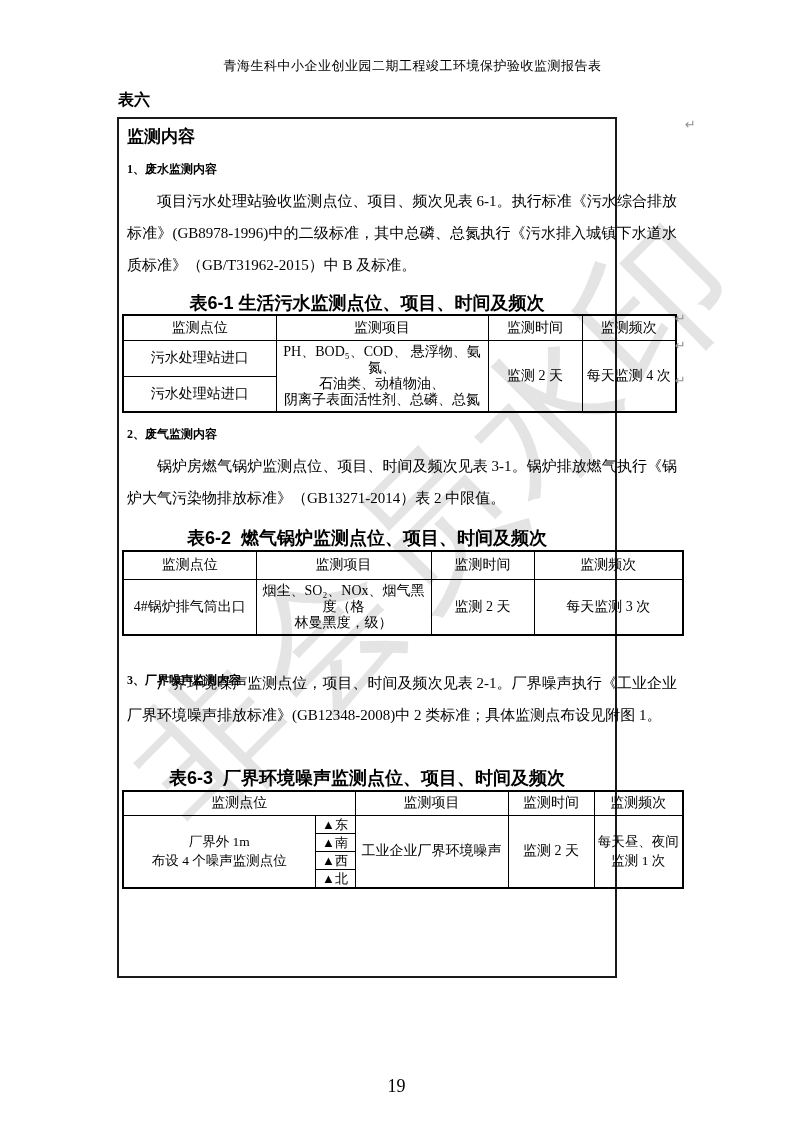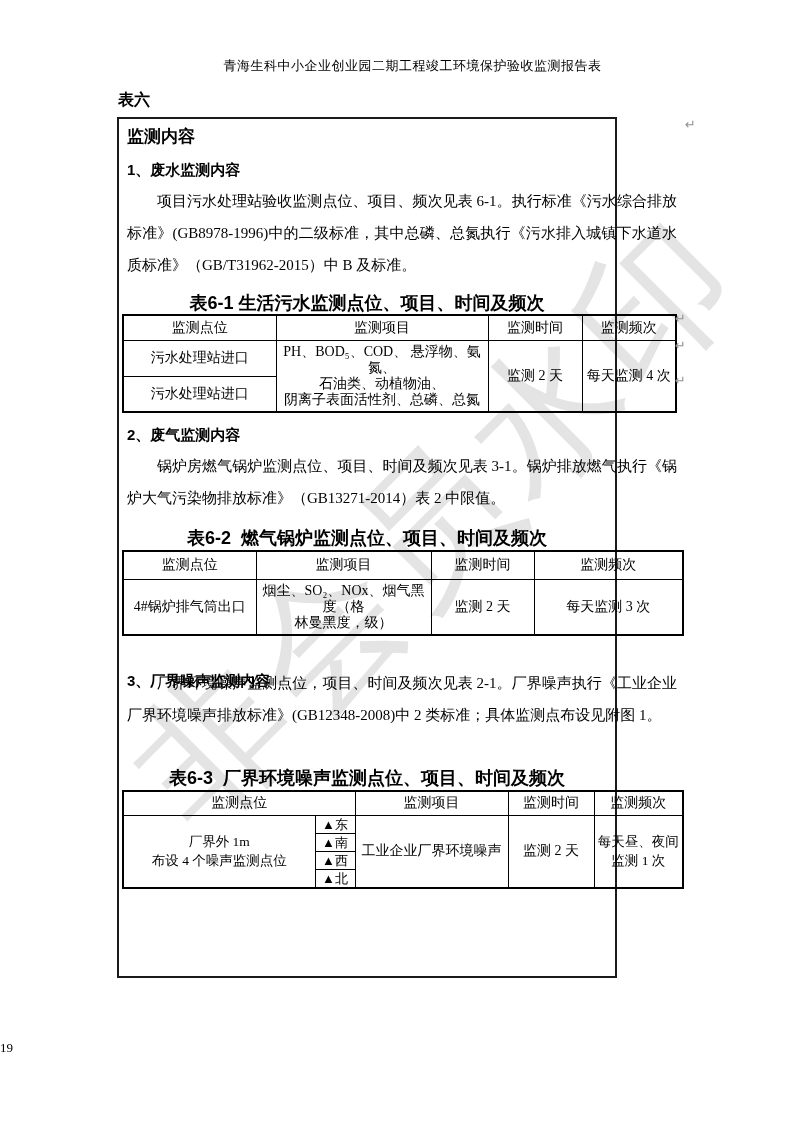--- a/index.html
+++ b/index.html
@@ -31,22 +31,22 @@
     position:absolute; top:117px; left:117px; width:500px; height:861px;
     border:2px solid #1a1a1a; z-index:1; background:transparent;
   }
   .box-title {
     position:absolute; top:6px; left:8px;
     font-family:"Liberation Sans","DejaVu Sans",sans-serif;
     font-weight:bold; font-size:17px;
   }
   .sec-heading {
     position:absolute; left:8px;
-    font-family:Liberation Sans, sans-serif;
-    font-weight:bold; font-size:15px;
+    font-family:Liberation Serif, serif;
+    font-weight:bold; font-size:12px;
   }
   .para {
     position:absolute; left:8px; width:550px;
     font-size:15px; line-height:32px; text-align:justify; text-indent:2em;
   }
   .tbl-caption {
     position:absolute; left:0; width:100%; text-align:center;
     font-family:"Liberation Sans","DejaVu Sans",sans-serif;
     font-weight:bold; font-size:18px; white-space:pre;
   }
@@ -72,22 +72,22 @@
   .t3 td.dircell { font-size:13px; line-height:17px; padding:0; }
   .t3 td.pt, .t3 td.fr { font-size:13.5px; line-height:19px; }
   .s1h { top:42px; }  .p1 { top:66px; }  .c1 { top:172px; }
   .s2h { top:307px; } .p2 { top:331px; } .c2 { top:407px; }
   .s3h { top:524px;margin-top:29px; } .p3 { top:548px; } .c3 { top:647px; }
   .pmark {
     position:absolute; z-index:2; color:#8f8f8f; font-size:13px;
     font-family:"DejaVu Sans",sans-serif; user-select:none;
   }
   .page-number {
-    position:absolute; top:1040px; left:0; width:793px; text-align:left;
-    font-size:13px; z-index:2;
+    position:absolute; top:1076px; left:0; width:793px; text-align:center;
+    font-size:18px; z-index:2;
   }
 </style>
 </head>
 <body>
 
 <div class="page">
 
   <div class="watermark">非会员水印</div>
 
   <div class="doc-header">青海生科中小企业创业园二期工程竣工环境保护验收监测报告表</div>

